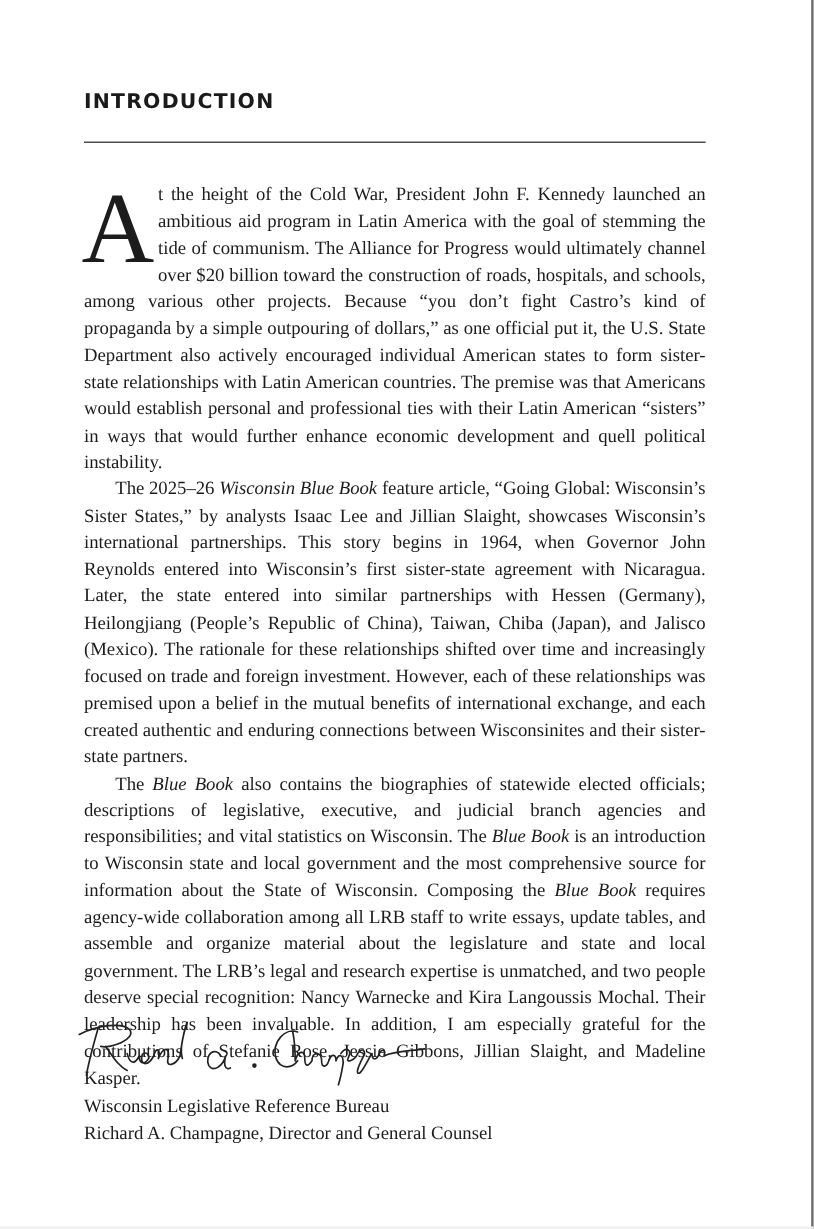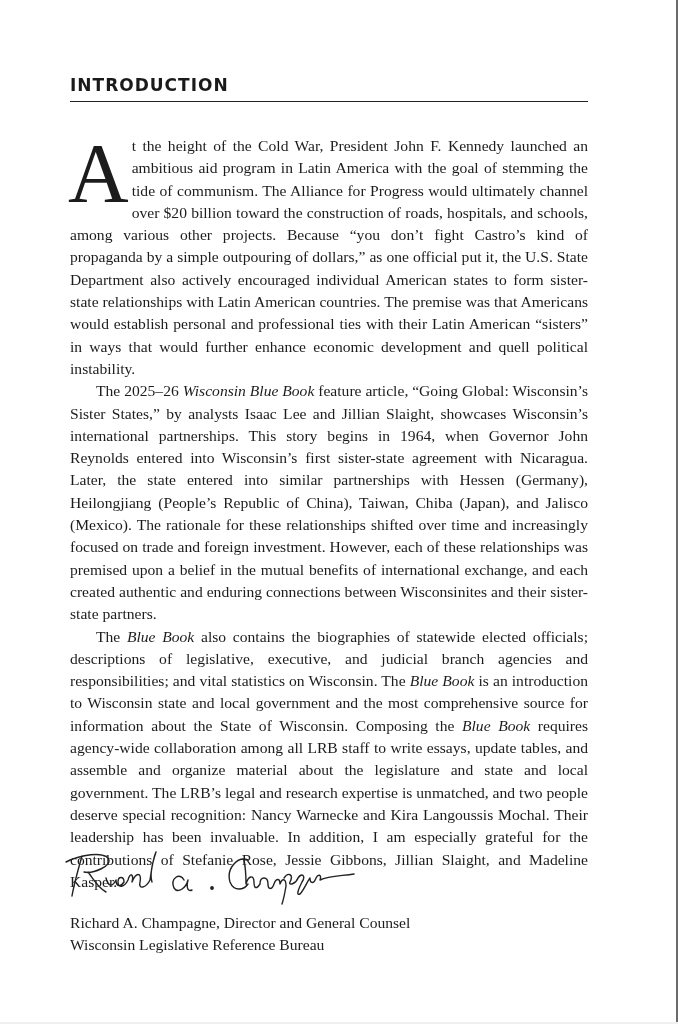--- a/index.html
+++ b/index.html
@@ -5,21 +5,21 @@
   html, body { margin: 0; padding: 0; }
   body {
     width: 678px; height: 1024px; background: #ffffff; position: relative; overflow: hidden;
     color: #1a1a1a;
   }
   .right-edge { position: absolute; top: 0; right: 0; width: 2px; height: 1024px; background: #6b6b6b; }
   .bottom-edge { position: absolute; left: 0; bottom: 0; width: 678px; height: 2px; background: #f0f0f0; }
   .page { position: absolute; left: 70px; top: 74px; width: 518px; }
   .heading {
     font-family: "DejaVu Sans", sans-serif; font-weight: bold; font-size: 17px;
-    letter-spacing: 1px; margin: 0; padding-bottom: 5px; border-bottom: 1.5px solid #222;
+    letter-spacing: 1px; margin: 0; padding-bottom: 22px; border-bottom: 1.5px solid #222;
     line-height: 22px;
   }
   .body-text {
     margin-top: 33px;
     font-family: "Liberation Serif", serif; font-size: 15.6px; line-height: 22.3px;
     text-align: justify; color: #1c1c1c;
   }
   .body-text p { margin: 0; }
   .body-text p.indent { text-indent: 26px; }
   .dropcap {
@@ -53,15 +53,15 @@
 
 <svg class="signature" viewBox="0 0 320 60" fill="none" stroke="#222" stroke-width="1.4" stroke-linecap="round" stroke-linejoin="round" aria-label="signature-of-richard-a-champagne">
   <path d="M4 14 C 20 6, 40 4, 46 10 C 52 18, 30 26, 22 24 M20 8 C 16 22, 12 36, 10 48 M26 24 C 32 32, 36 40, 44 44"></path>
   <path d="M44 30 c 2 8, 6 10, 10 2 c 0 6, 4 8, 8 2 c 0 -6, -6 -6, -6 0 c 0 6, 6 6, 10 -2 c 2 -8, 6 -6, 4 2 c 4 -10, 10 -10, 8 0 c -2 8, 6 6, 10 -2 c 2 -14, 4 -24, 6 -28 c -4 12, -6 24, -4 30"></path>
   <path d="M122 32 c -4 -8, -14 -2, -10 8 c 4 6, 12 0, 14 -8 c -2 8, 0 12, 4 10"></path>
   <circle cx="150" cy="40" r="1.2" fill="#222"></circle>
   <path d="M186 12 c -10 -4, -22 8, -18 22 c 4 10, 14 8, 18 2 M182 12 c 2 10, 2 18, 2 24 c 2 -8, 8 -10, 8 -2 c 0 6, 2 8, 6 2 c 0 -8, 8 -8, 8 0 c 0 6, 4 6, 6 0 c 2 -6, 6 -6, 6 0 c 2 -6, 6 -6, 6 2 c -2 12, -4 18, -4 18 M222 30 c 4 -6, 10 -4, 6 4 c -2 4, 6 2, 8 -4 c 4 -6, 8 -2, 4 4 c -4 8, -6 14, -2 12 c 4 -4, 8 -14, 10 -16 c 0 6, 4 6, 6 0 c 2 -4, 6 -4, 4 2 c 8 -4, 20 -4, 34 -6"></path>
 </svg>
 
 <div class="sig-text">
+  <div>Wisconsin Legislative Reference Bureau</div>
   <div>Richard A. Champagne, Director and General Counsel</div>
-  <div>Wisconsin Legislative Reference Bureau</div>
 </div>
 
 </body></html>

